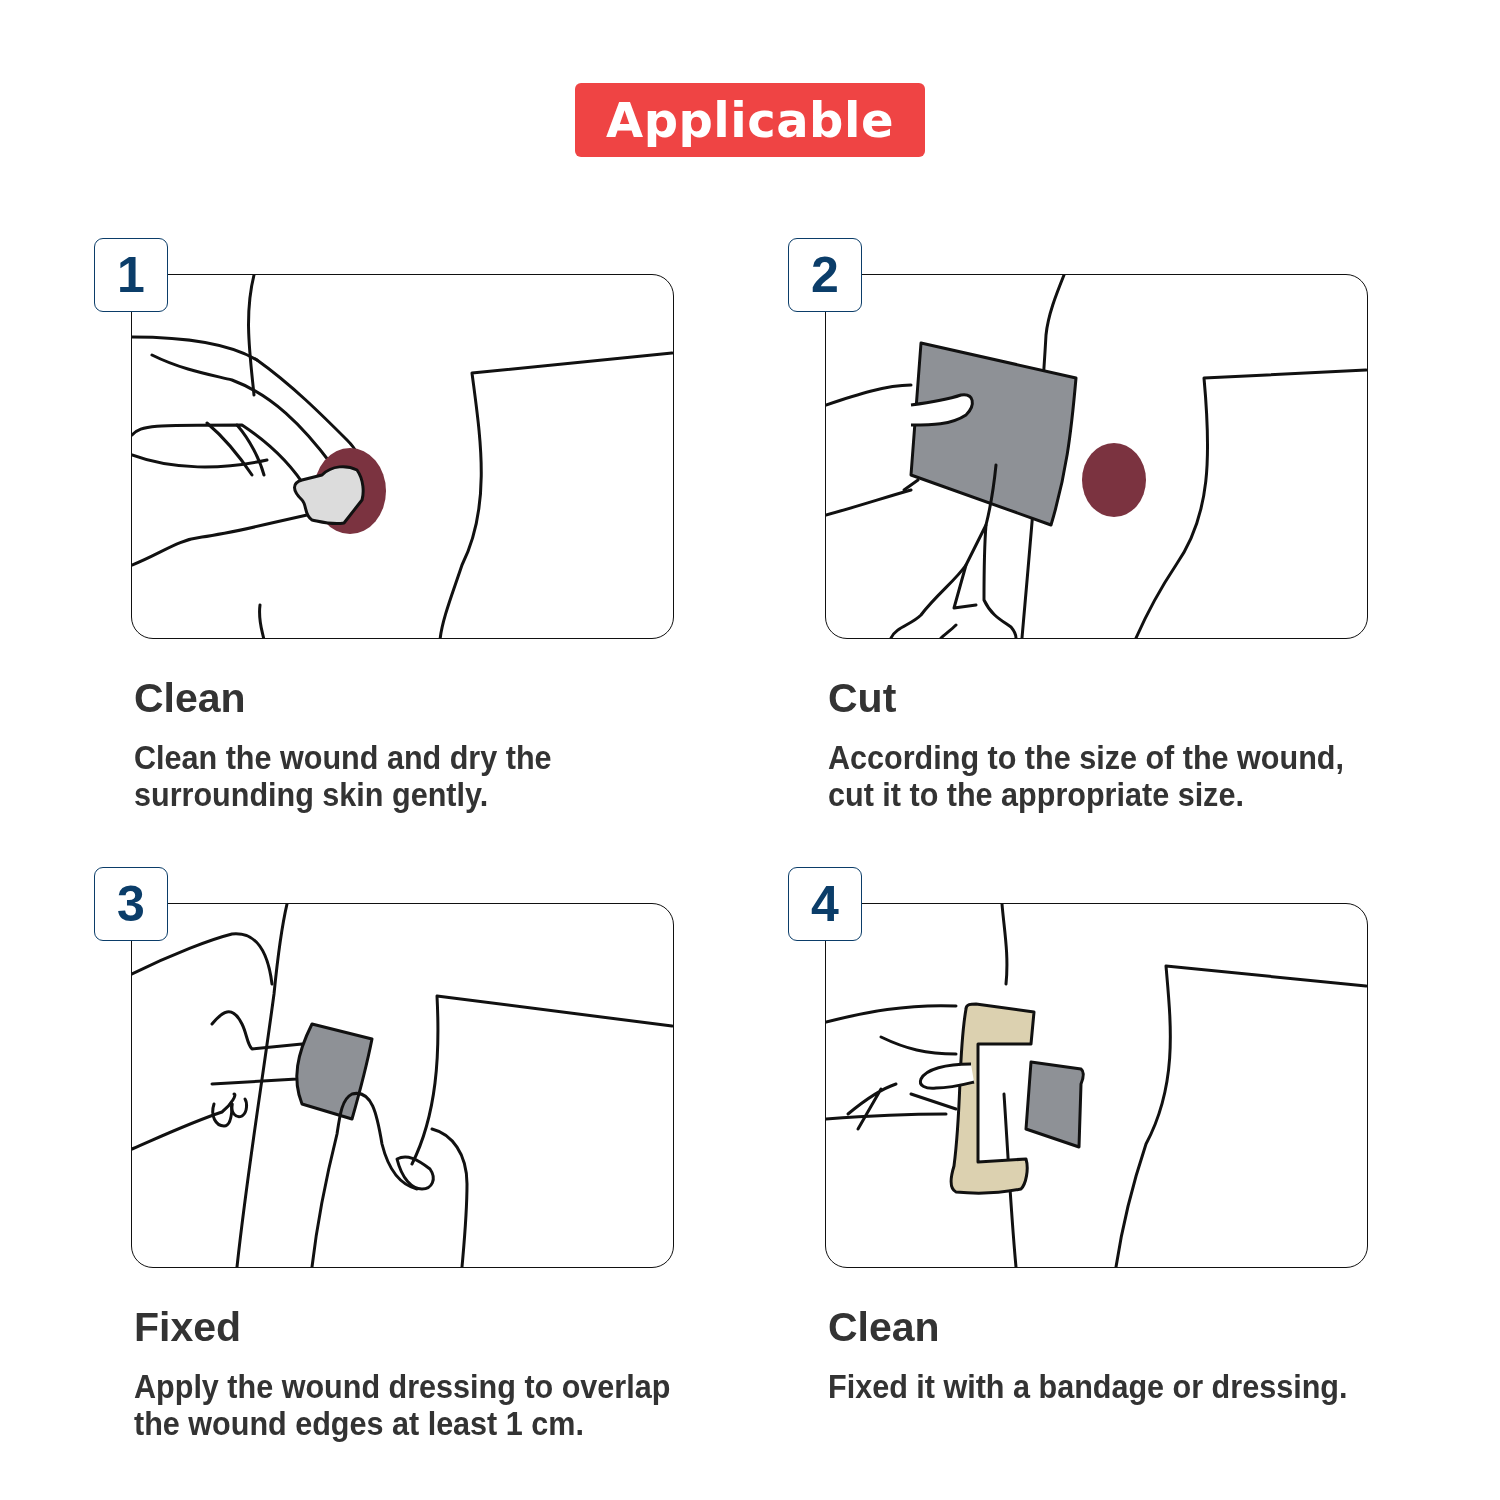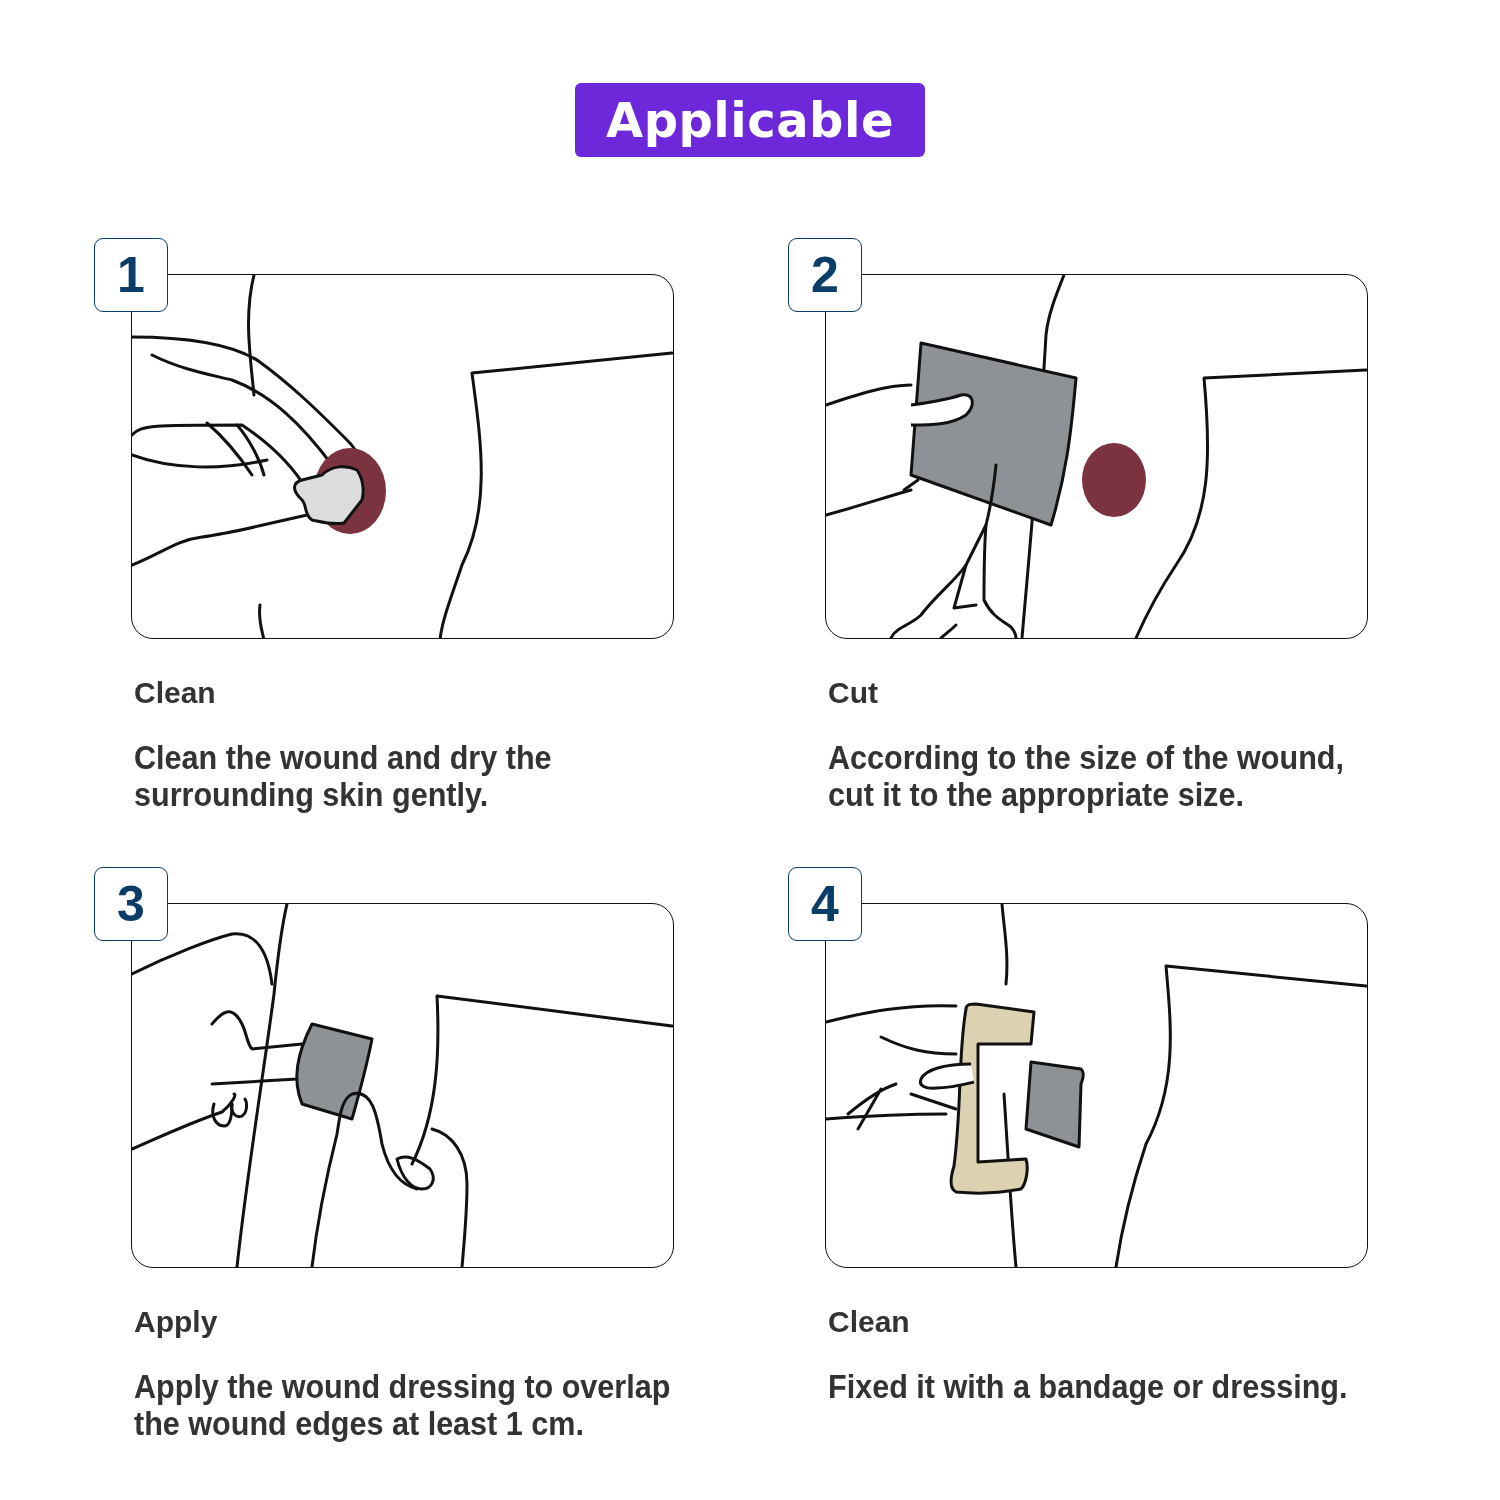--- a/index.html
+++ b/index.html
@@ -1,21 +1,21 @@
 <!DOCTYPE html>
 <html><head>
 <meta charset="utf-8">
 <style>
   html, body { margin: 0; padding: 0; background: #ffffff; }
   body { width: 1500px; height: 1500px; position: relative; overflow: hidden;
          font-family: "Liberation Sans", "DejaVu Sans", sans-serif; }
 
   .title-banner {
     position: absolute; left: 575px; top: 83px; width: 350px; height: 74px;
-    background: #6d28d9; border-radius: 6px;
+    background: #ef4444; border-radius: 6px;
     display: flex; align-items: center; justify-content: center;
   }
   .title-banner span {
     color: #ffffff; font-family: "DejaVu Sans", sans-serif; font-weight: bold;
     font-size: 48px; letter-spacing: 0.5px;
   }
 
   .step { position: absolute; width: 680px; height: 620px; }
   .step.s1 { left: 94px;  top: 238px; }
   .step.s2 { left: 788px; top: 238px; }
@@ -34,21 +34,21 @@
     display: flex; align-items: center; justify-content: center; z-index: 2;
   }
   .badge span {
     color: #0b3d69; font-family: "Liberation Sans", sans-serif; font-weight: bold;
     font-size: 50px; line-height: 1;
   }
 
   .step-title {
     position: absolute; left: 40px; top: 440px;
     font-family: "Liberation Sans", sans-serif; font-weight: bold;
-    font-size: 30px; color: #333333; line-height: 1;
+    font-size: 41px; color: #333333; line-height: 1;
   }
   .step-desc {
     position: absolute; left: 40px; top: 502px; width: 640px;
     font-family: "Liberation Sans", sans-serif; font-weight: bold;
     font-size: 32.5px; color: #333333; line-height: 37px;
     transform: scaleX(0.94); transform-origin: left top;
   }
   .step-desc span { display: block; white-space: nowrap; }
 </style>
 </head>
@@ -133,21 +133,21 @@
         <path d="M100 200 C98 208 104 215 110 212 C116 208 115 198 113 195"></path>
       </g>
       <path d="M180 120 L240 135 C235 160 230 180 220 215 L170 200 C160 175 165 150 180 120 Z" fill="#8e9196" stroke="#111" stroke-width="3" stroke-linejoin="round"></path>
       <g fill="none" stroke="#111" stroke-width="3" stroke-linecap="round" stroke-linejoin="round">
         <path d="M180 363 C185 320 195 270 205 230 C208 210 210 195 220 190 C240 185 245 210 250 240 C255 260 265 280 285 285"></path>
         <path d="M300 225 C320 230 335 250 335 280 C335 310 332 340 330 363"></path>
         <path d="M265 255 C275 250 285 255 298 265 C305 275 300 285 290 285 C280 285 270 275 265 255 Z"></path>
       </g>
     </svg>
   </div>
-  <div class="step-title">Apply</div>
+  <div class="step-title">Fixed</div>
   <div class="step-desc">
     <span>Apply the wound dressing to overlap</span>
     <span>the wound edges at least 1 cm.</span>
   </div>
 </div>
 
 <div class="step s4">
   <div class="badge">
     <span>4</span>
   </div>

